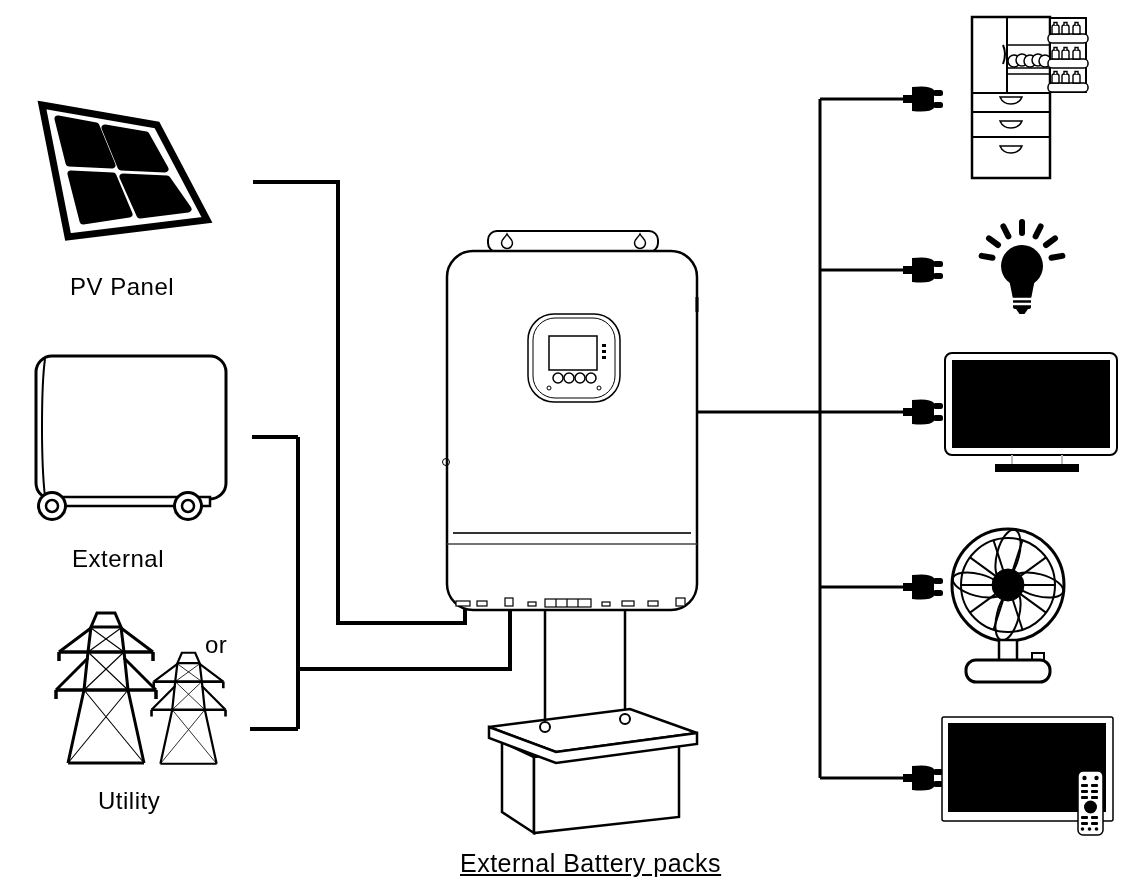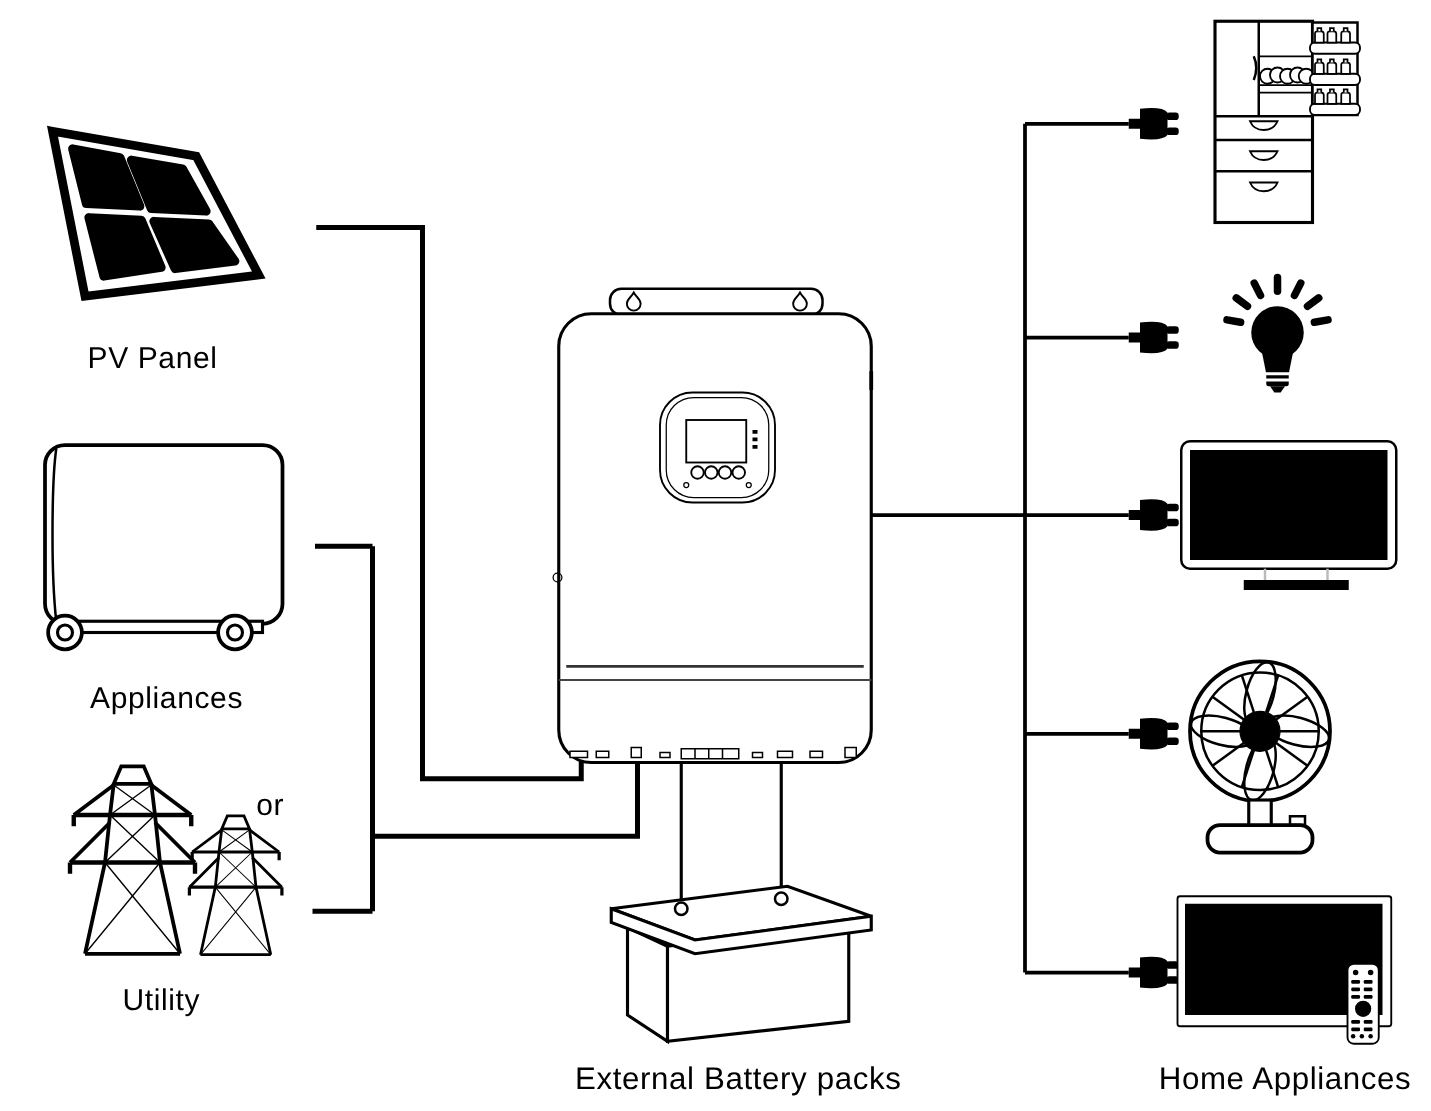--- a/index.html
+++ b/index.html
@@ -1,21 +1,21 @@
 <!DOCTYPE html>
 <html><head>
 <meta charset="utf-8">
 <style>
   html,body{margin:0;padding:0;background:#fff;}
   #stage{position:relative;width:1145px;height:889px;background:#ffffff;overflow:hidden;
          font-family:"Liberation Sans", sans-serif;}
   #art{position:absolute;left:0;top:0;}
   .lbl{position:absolute;color:#000;white-space:nowrap;letter-spacing:0.5px;}
   .lbl-side{font-size:24px;}
-  .lbl-bottom{font-size:25px;}
+  .lbl-bottom{font-size:25px;text-decoration:underline;}
 </style>
 </head>
 <body>
 
 <div id="stage">
 
 <svg id="art" width="1145" height="889" viewBox="0 0 1145 889">
   <defs>
 
     <g id="plug">
@@ -265,18 +265,17 @@
       <rect x="1081" y="822" width="7" height="3" rx="1"></rect>
           <rect x="1091" y="822" width="7" height="3" rx="1"></rect>
     </g>
     <circle cx="1082.5" cy="829" r="1.8" fill="#000"></circle>
     <circle cx="1089.5" cy="829" r="1.8" fill="#000"></circle>
     <circle cx="1096.5" cy="829" r="1.8" fill="#000"></circle>
   </g>
 </svg>
 
   <div class="lbl lbl-side" style="left:70px;  top:273px;">PV Panel</div>
-  <div class="lbl lbl-side" style="left:72px;  top:545px;">Appliances</div>
+  <div class="lbl lbl-side" style="left:72px;  top:545px;">External</div>
   <div class="lbl lbl-side" style="left:205px; top:591px;margin-top:40px;">or</div>
   <div class="lbl lbl-side" style="left:98px; top:787px;">Utility</div>
   <div class="lbl lbl-bottom" style="left:460px; top:849px;">External Battery packs</div>
-  <div class="lbl lbl-bottom" style="left:927px; top:849px;">Home Appliances</div>
 </div>
 
 </body></html>

